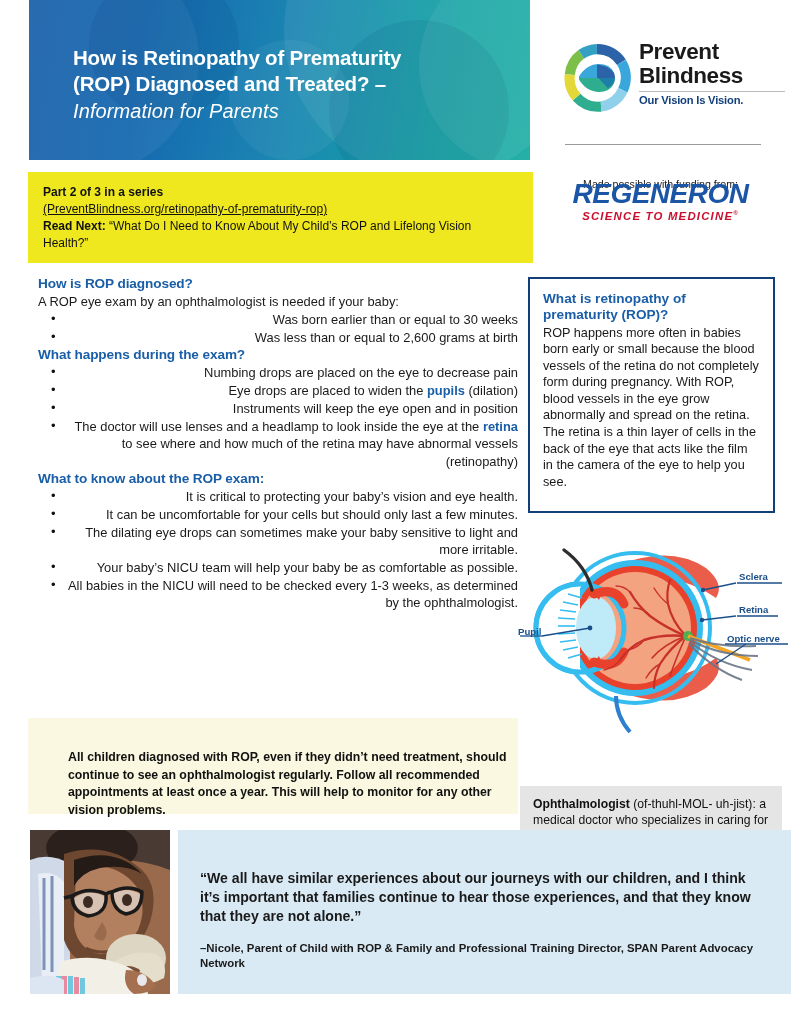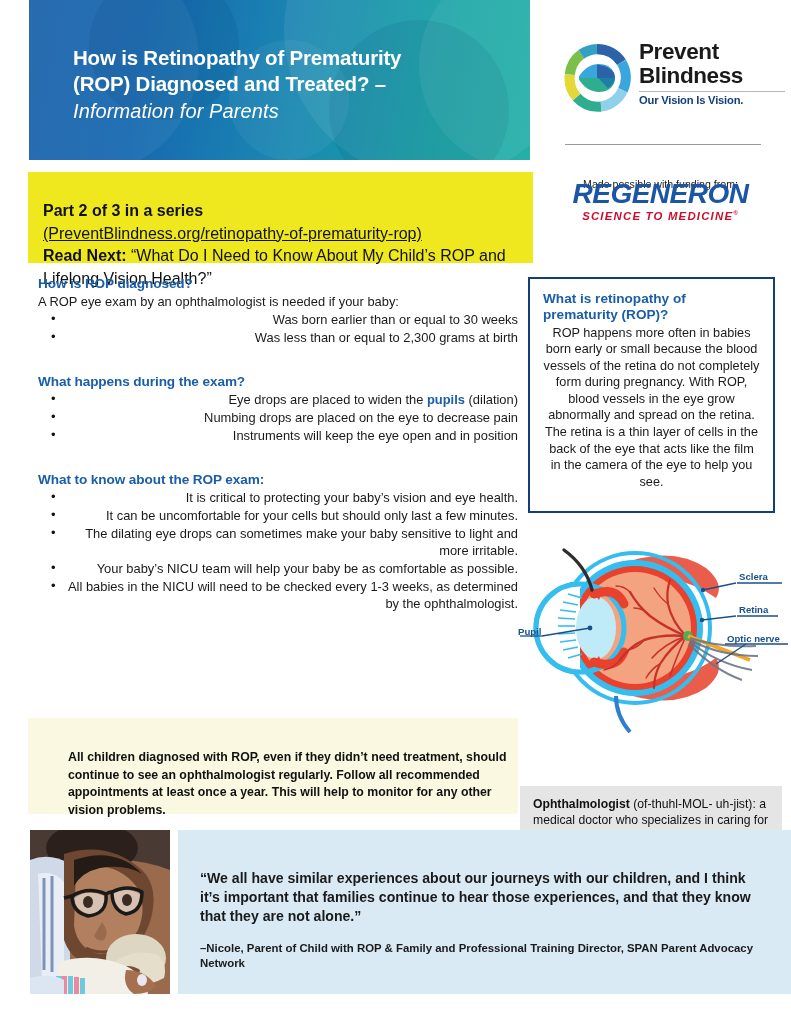--- a/index.html
+++ b/index.html
@@ -61,49 +61,49 @@
     font-size:11.4px;font-weight:bold;font-style:italic;color:#c8102e;
     letter-spacing:1.2px;margin-top:2px;
   }
   .regeneron-tag sup{font-size:6px;vertical-align:super;}
 
   
   .series-banner{
     position:absolute;left:28px;top:172px;width:505px;height:91px;
     background:#efe81f;
   }
-  .series-inner{position:absolute;left:15px;top:28px;width:470px;font-size:16px;line-height:1.42;color:#111;}
+  .series-inner{position:absolute;left:15px;top:12px;width:470px;font-size:12px;line-height:1.42;color:#111;}
   .series-title{font-weight:bold;}
   .series-url{text-decoration:underline;display:block;}
   .series-next b{font-weight:bold;}
 
   
   .left-col{position:absolute;left:38px;top:276px;width:480px;}
   .sec-head{
     color:#1a5ea8;font-weight:bold;font-size:13.6px;margin:0 0 2px 0;letter-spacing:-0.1px;
   }
-  .sec-gap{margin-top:28px;}
+  .sec-gap{margin-top:1px;}
   .lead{font-size:12.9px;line-height:1.33;margin:0 0 1px 0;}
   ul.bul{margin:0;padding:0 0 0 26px;list-style:none;}
   ul.bul li{
     position:relative;font-size:12.9px;line-height:1.345;padding:0 0 0 0;margin:0 0 0.5px 0;text-align:right;
   }
   ul.bul li::before{
     content:"•";position:absolute;left:-13px;top:-1px;font-size:13px;color:#111;
   }
   .hl{color:#1a5ea8;font-weight:bold;}
 
   
   .info-box{
     position:absolute;left:528px;top:277px;width:247px;height:236px;
     border:2.5px solid #123f7a;background:#fff;box-sizing:border-box;
   }
   .info-inner{padding:12px 13px 0 13px;}
   .info-head{color:#1a5ea8;font-weight:bold;font-size:13.6px;line-height:1.2;margin-bottom:1px;}
-  .info-body{font-size:12.7px;line-height:1.305;text-align:center;}
+  .info-body{font-size:12.7px;line-height:1.305;}
 
   
   .eye-wrap{position:absolute;left:520px;top:528px;width:271px;height:205px;}
   .eye-svg{position:absolute;left:0;top:0;}
   .eye-label{
     position:absolute;font-size:9.6px;font-weight:bold;color:#1b4f8a;white-space:nowrap;
   }
   .lab-sclera{left:219px;top:43px;}
   .lab-retina{left:219px;top:76px;}
   .lab-optic{left:207px;top:105px;}
@@ -212,30 +212,31 @@
     </div>
   </div>
 
   <div class="left-col">
 
     <div>
       <h2 class="sec-head">How is ROP diagnosed?</h2>
       <p class="lead">A ROP eye exam by an ophthalmologist is needed if your baby:</p>
       <ul class="bul">
         <li>Was born earlier than or equal to 30 weeks</li>
-        <li>Was less than or equal to 2,300 grams at birth</li>
+        <li>Was less than or equal to 2,600 grams at birth</li>
       </ul>
     </div>
 
     <div class="sec-gap">
       <h2 class="sec-head">What happens during the exam?</h2>
       <ul class="bul">
+        <li>Numbing drops are placed on the eye to decrease pain</li>
         <li>Eye drops are placed to widen the <span class="hl">pupils</span> (dilation)</li>
-        <li>Numbing drops are placed on the eye to decrease pain</li>
         <li>Instruments will keep the eye open and in position</li>
+        <li>The doctor will use lenses and a headlamp to look inside the eye at the <span class="hl">retina</span> to see where and how much of the retina may have abnormal vessels (retinopathy)</li>
       </ul>
     </div>
 
     <div class="sec-gap">
       <h2 class="sec-head">What to know about the ROP exam:</h2>
       <ul class="bul">
         <li>It is critical to protecting your baby’s vision and eye health.</li>
         <li>It can be uncomfortable for your cells but should only last a few minutes.</li>
         <li>The dilating eye drops can sometimes make your baby sensitive to light and more irritable.</li>
         <li>Your baby’s NICU team will help your baby be as comfortable as possible.</li>

